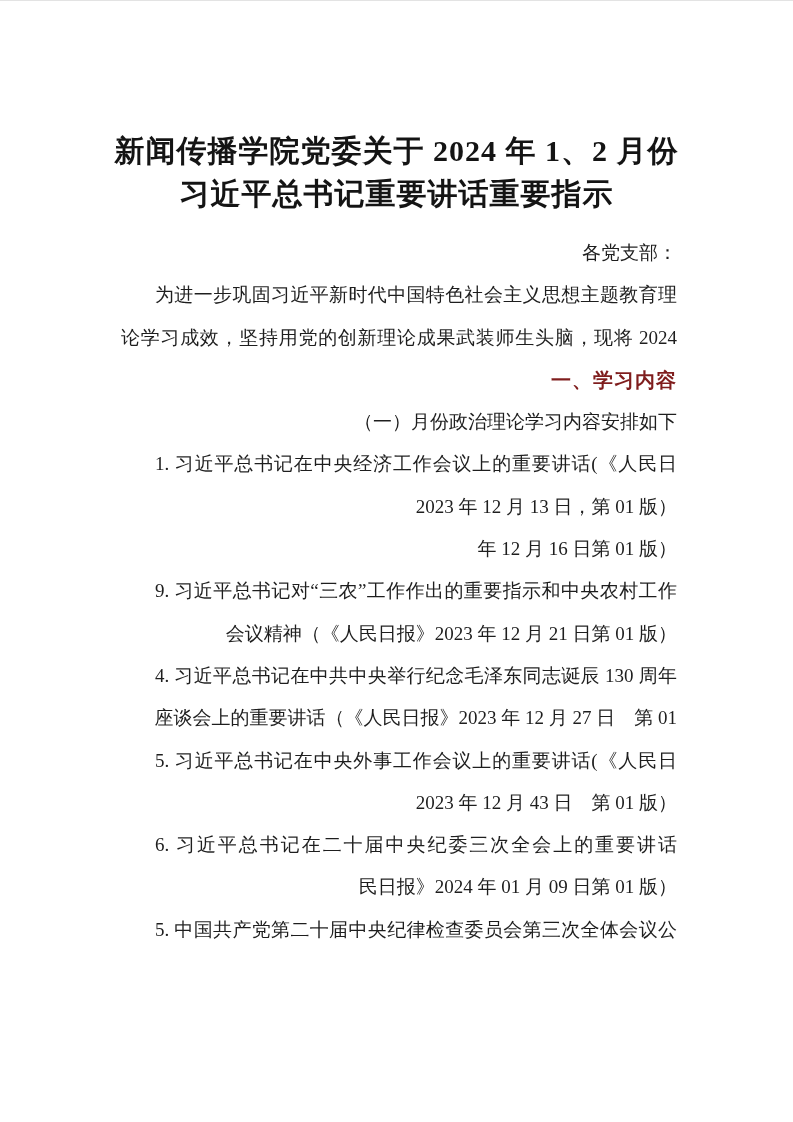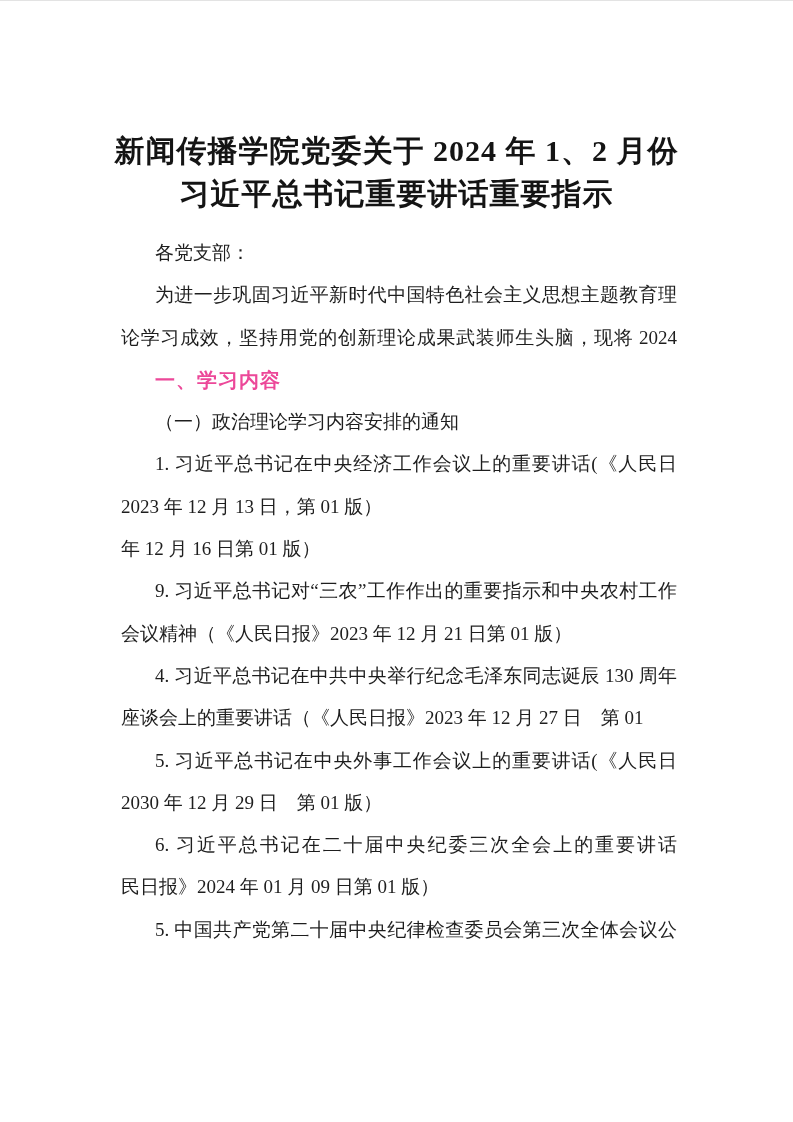--- a/index.html
+++ b/index.html
@@ -28,61 +28,61 @@
     letter-spacing: 1px;
   }
   .body-text {
     margin: 17px 116px 0 121px;
   }
   .line {
     height: 42.3px;
     line-height: 42.3px;
     font-size: 19px;
     overflow: hidden;
-    text-align: left;
+    text-align: right;
     white-space: normal;
   }
   .indent {
     padding-left: 34px;
   }
   .fill {
     text-align: justify;
     text-align-last: justify;
   }
   .heading {
     font-family: "Liberation Sans", sans-serif;
     font-weight: 700;
     font-size: 20px;
-    color: #ec4899;
+    color: #7f1d1d;
     letter-spacing: 1px;
   }
 </style>
 </head>
 <body>
 
 <div class="page">
 
   <div class="doc-title">
     <div class="title-line">新闻传播学院党委关于 2024 年 1、2 月份</div>
     <div class="title-line">习近平总书记重要讲话重要指示</div>
   </div>
 
   <div class="body-text">
     <div class="line indent">各党支部：</div>
     <div class="line indent fill">为进一步巩固习近平新时代中国特色社会主义思想主题教育理</div>
     <div class="line fill">论学习成效，坚持用党的创新理论成果武装师生头脑，现将 2024 年 1、</div>
     <div class="line indent heading">一、学习内容</div>
-    <div class="line indent">（一）政治理论学习内容安排的通知</div>
+    <div class="line indent">（一）月份政治理论学习内容安排如下</div>
     <div class="line indent fill">1. 习近平总书记在中央经济工作会议上的重要讲话(《人民日报》</div>
     <div class="line">2023 年 12 月 13 日，第 01 版）</div>
     <div class="line">年 12 月 16 日第 01 版）</div>
     <div class="line indent fill">9. 习近平总书记对“三农”工作作出的重要指示和中央农村工作</div>
     <div class="line">会议精神（《人民日报》2023 年 12 月 21 日第 01 版）</div>
     <div class="line indent fill">4. 习近平总书记在中共中央举行纪念毛泽东同志诞辰 130 周年</div>
     <div class="line">座谈会上的重要讲话（《人民日报》2023 年 12 月 27 日　第 01 版）</div>
     <div class="line indent fill">5. 习近平总书记在中央外事工作会议上的重要讲话(《人民日报》</div>
-    <div class="line">2030 年 12 月 29 日　第 01 版）</div>
+    <div class="line">2023 年 12 月 43 日　第 01 版）</div>
     <div class="line indent fill">6. 习近平总书记在二十届中央纪委三次全会上的重要讲话（《人</div>
     <div class="line">民日报》2024 年 01 月 09 日第 01 版）</div>
     <div class="line indent fill">5. 中国共产党第二十届中央纪律检查委员会第三次全体会议公</div>
   </div>
 
 </div>
 
 </body></html>

